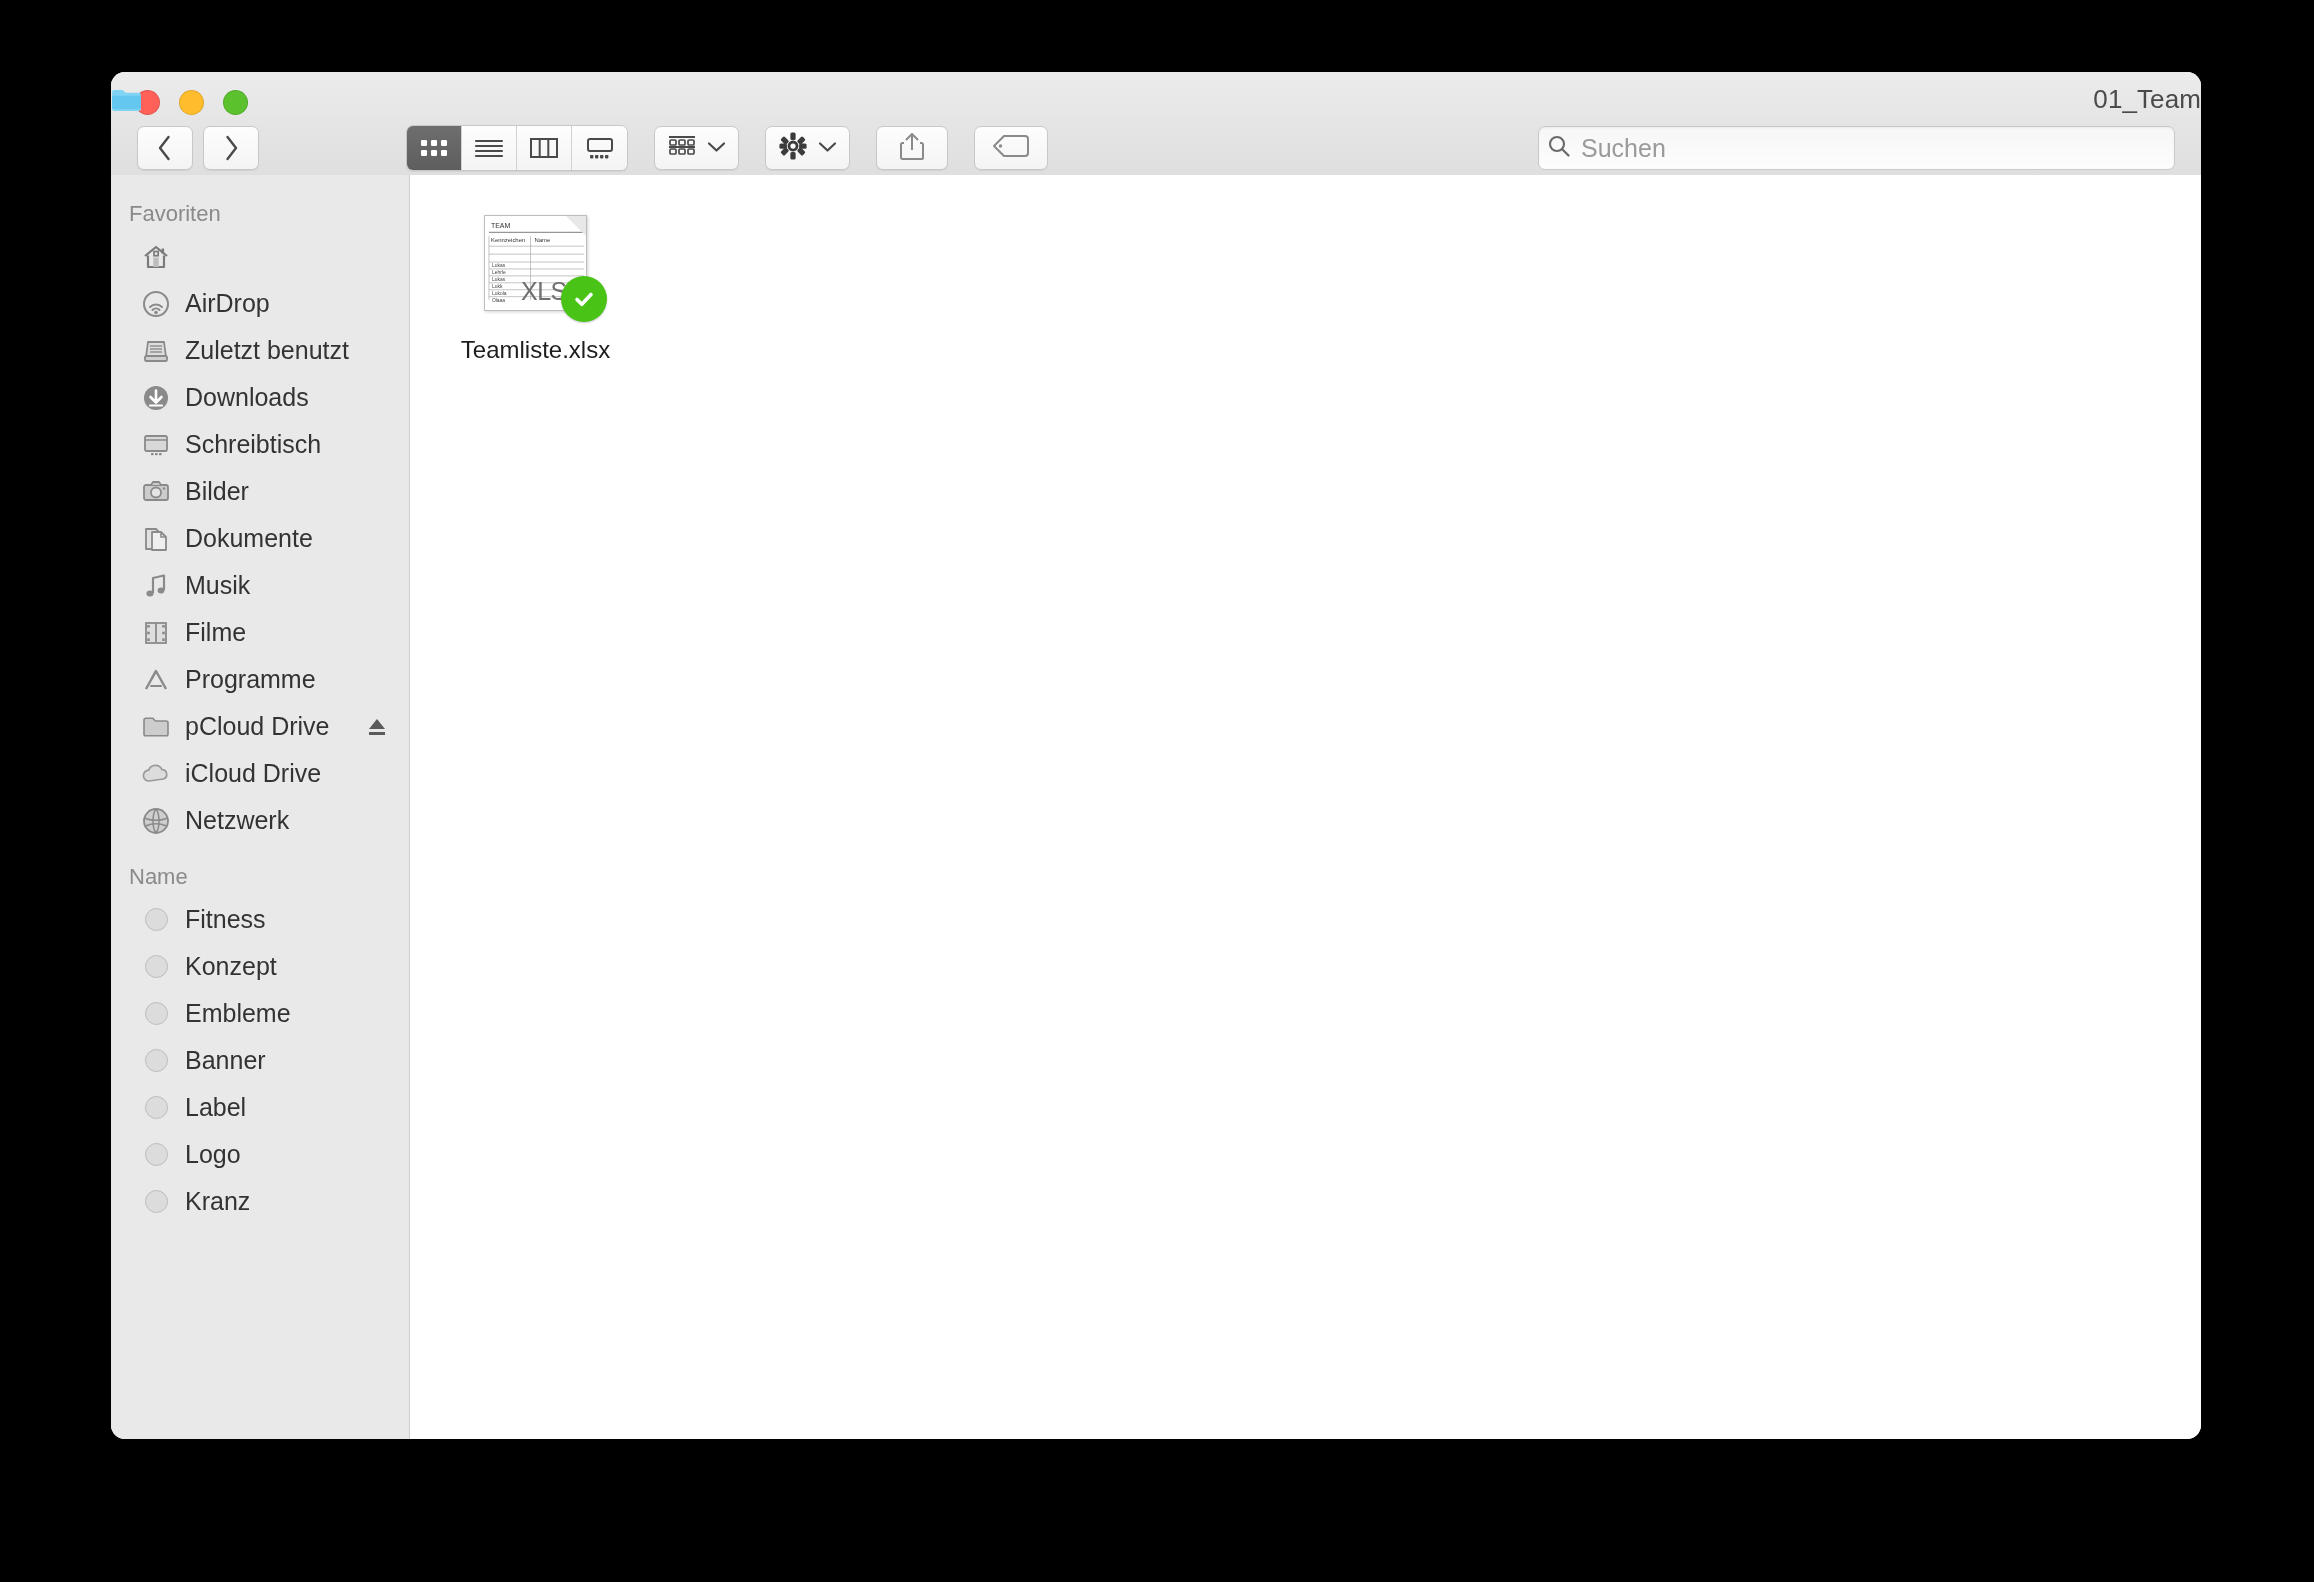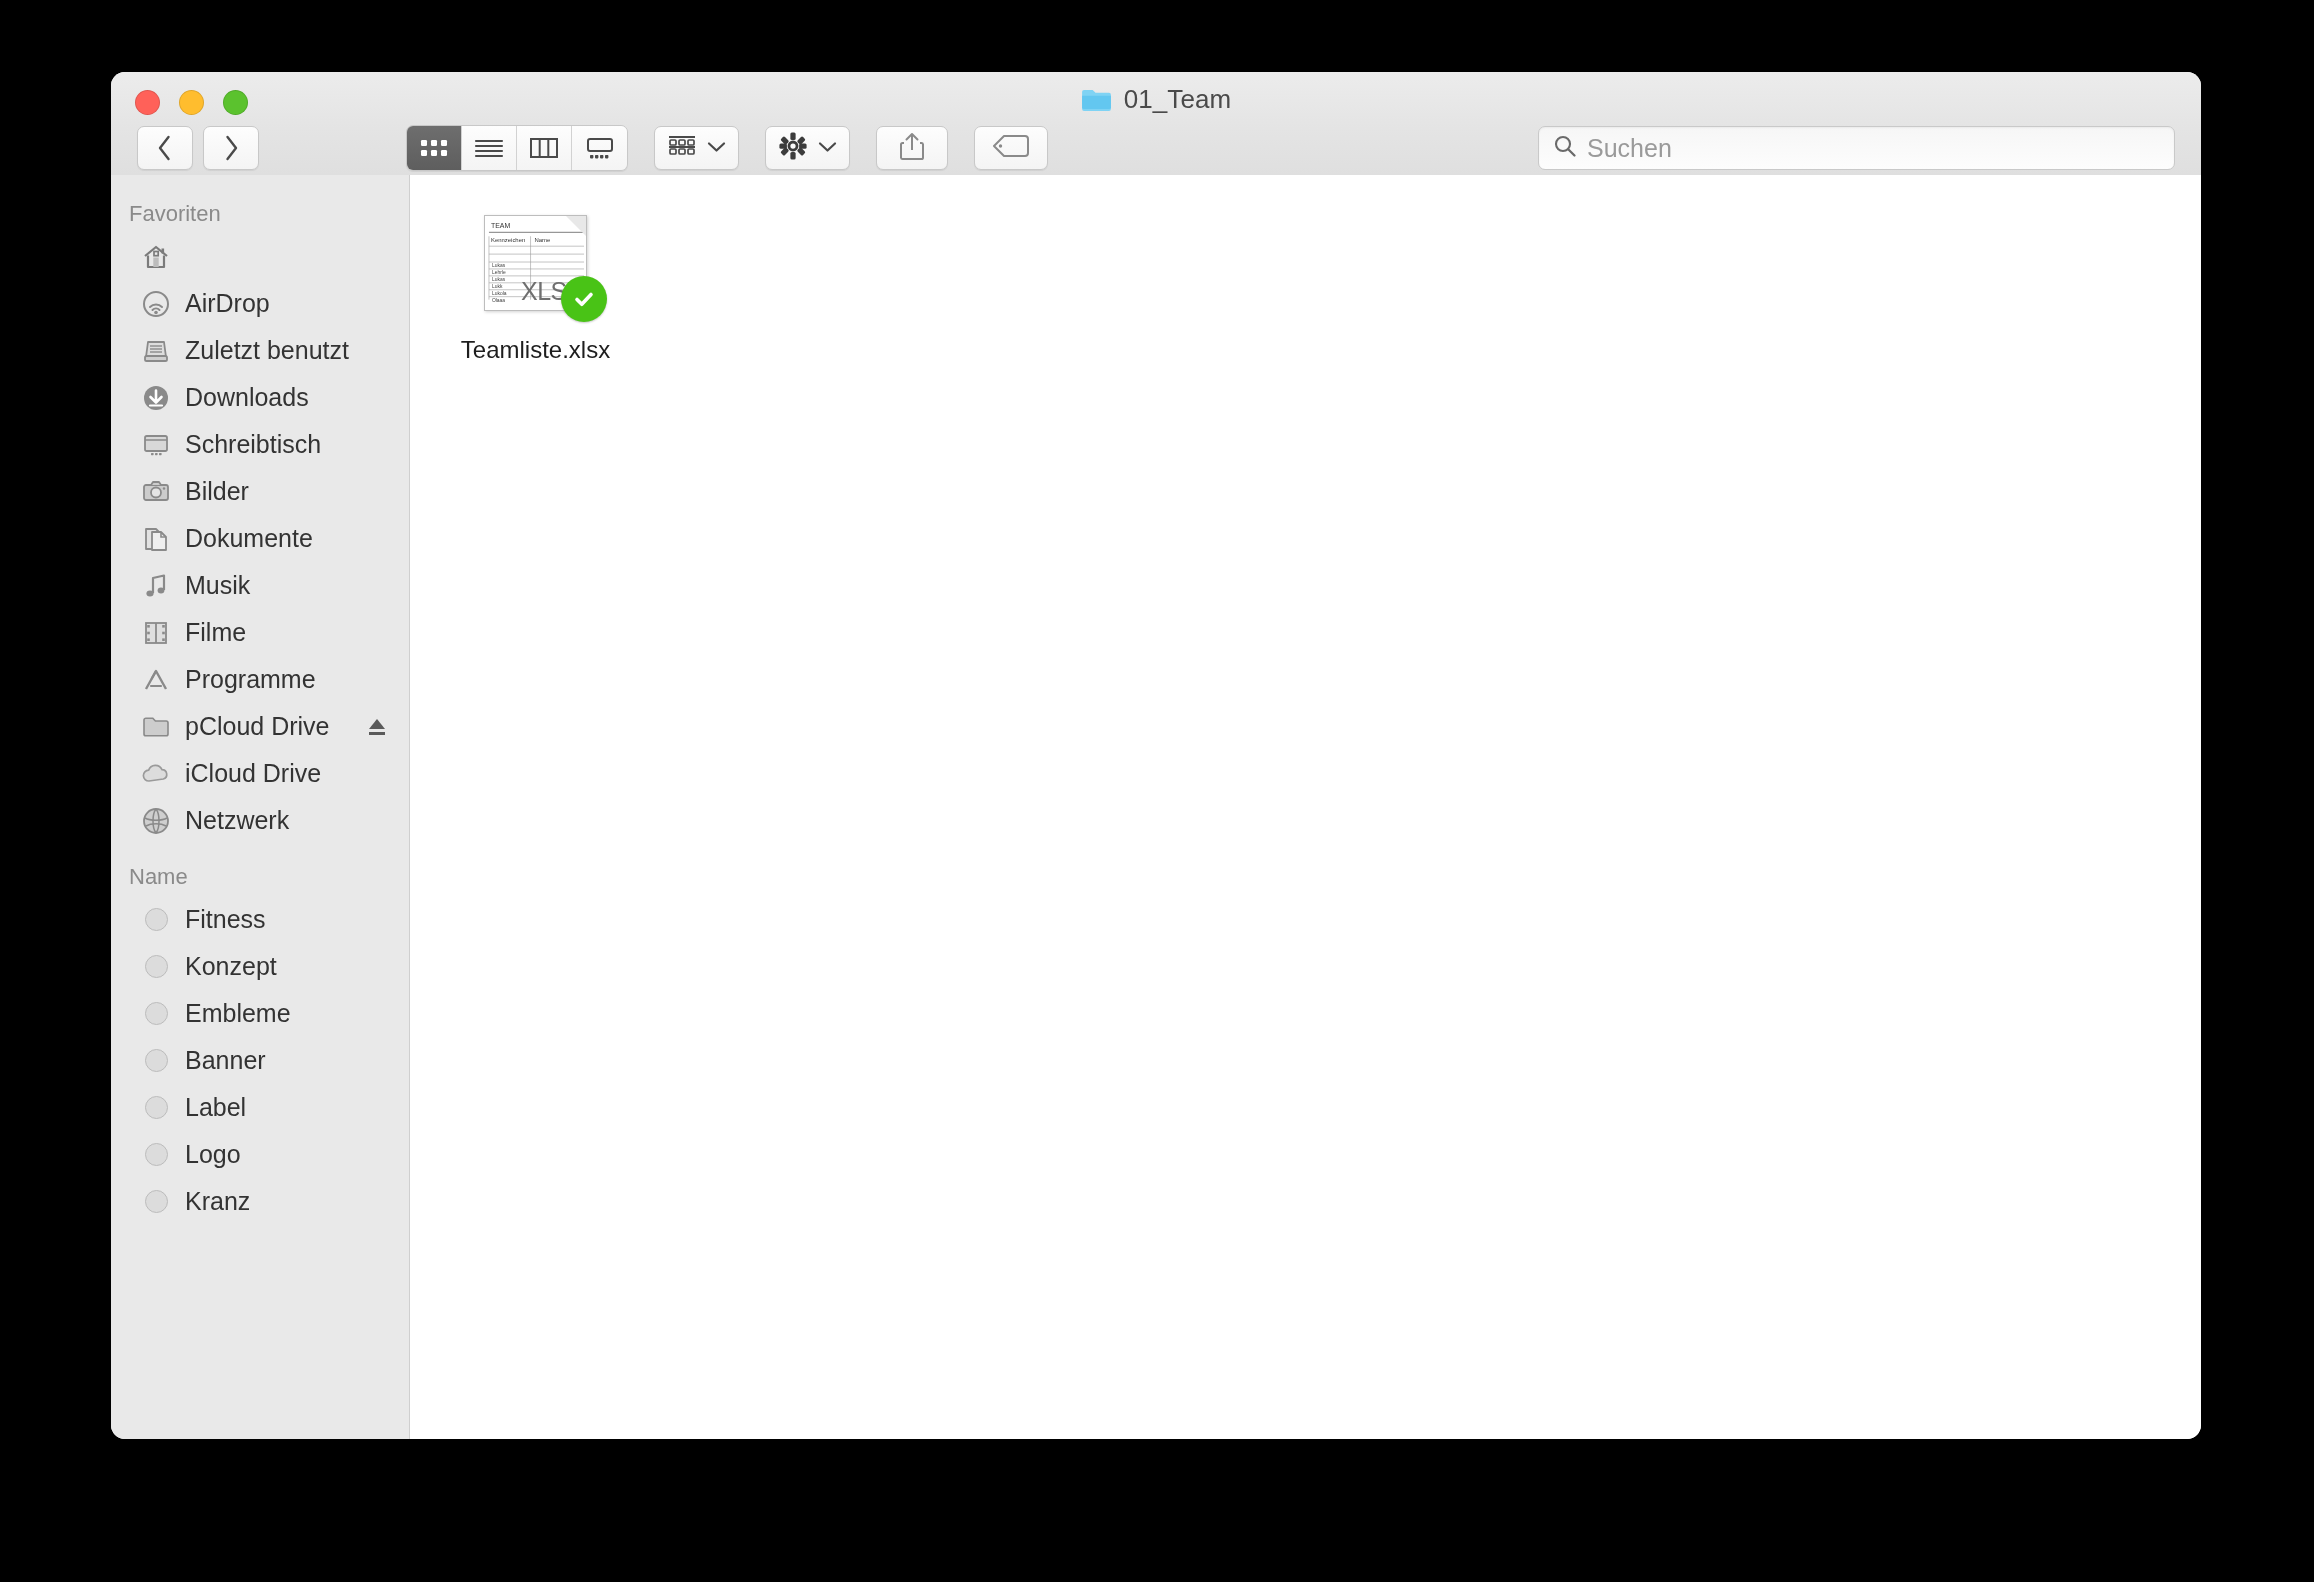--- a/index.html
+++ b/index.html
@@ -57,21 +57,21 @@
   .light.yellow { background: #ffbd2e; }
   .light.green  { background: #5bc22e; }
 
   .title-center {
     position: absolute;
     left: 0;
     right: 0;
     top: 12px;
     display: flex;
     align-items: center;
-    justify-content: center;
+    justify-content: space-between;
     gap: 12px;
     pointer-events: none;
   }
   .title-folder-icon { width: 31px; height: 24px; display: block; }
   .title-text {
     font-size: 26px;
     color: #4a4a4a;
     letter-spacing: 0.1px;
   }
 
@@ -142,21 +142,21 @@
 
   .search {
     margin-left: auto;
     width: 637px;
     height: 44px;
     background: linear-gradient(to bottom, #f6f6f6, #fdfdfd);
     border: 1px solid #c9c9c9;
     border-radius: 7px;
     display: flex;
     align-items: center;
-    padding: 0 14px;
+    padding: 0 8px;
     box-sizing: border-box;
     gap: 10px;
     box-shadow: inset 0 1px 2px rgba(0,0,0,0.05);
   }
   .search-placeholder {
     font-size: 25px;
     color: #9a9a9a;
   }
 
   

